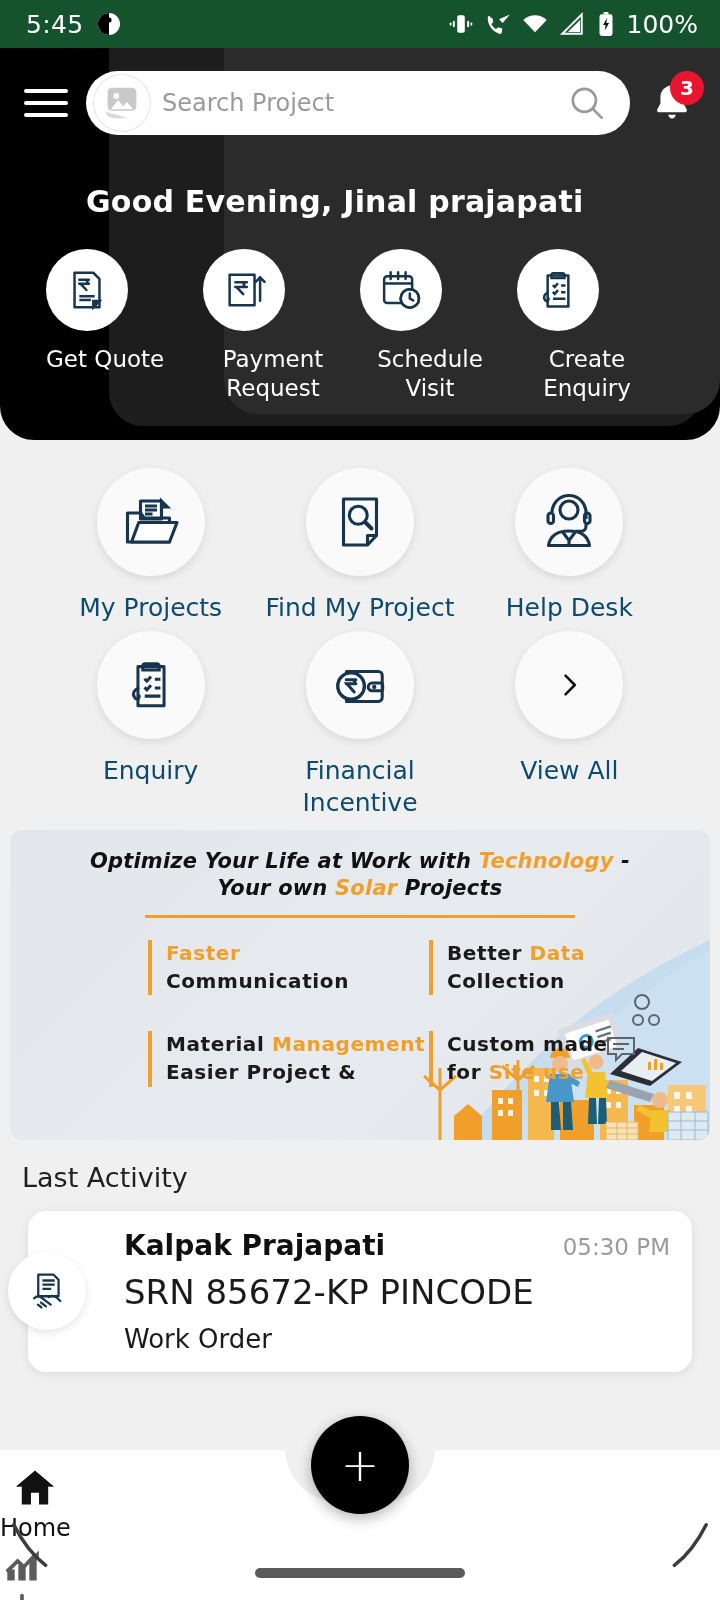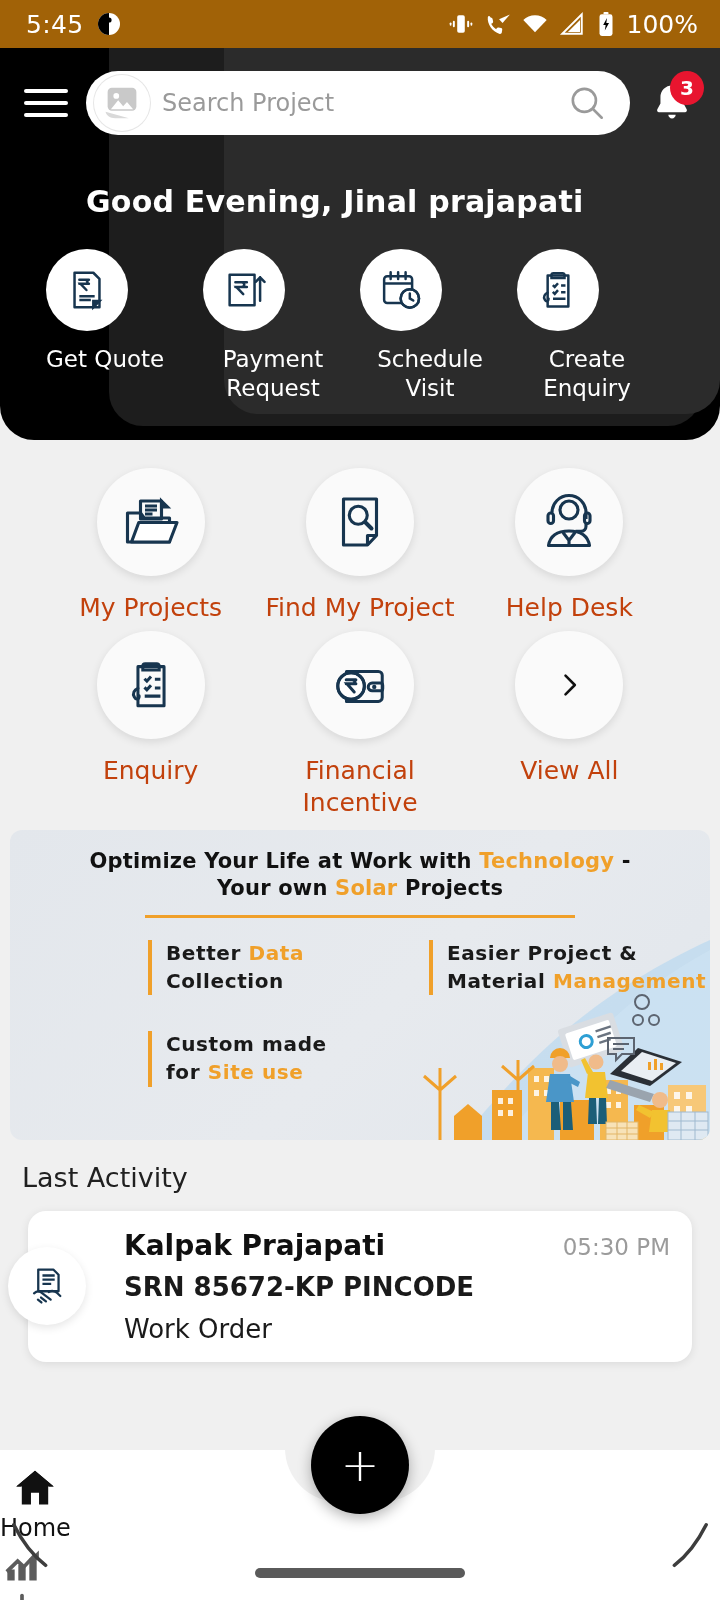--- a/index.html
+++ b/index.html
@@ -6,21 +6,21 @@
   html,body { width:720px; height:1600px; }
   body {
     font-family:"DejaVu Sans", sans-serif;
     background:#f0f0f0;
     overflow:hidden;
     position:relative;
   }
 
   
   .statusbar{
-    height:48px; background:#a16207; color:#fff;
+    height:48px; background:#14532d; color:#fff;
     display:flex; align-items:center; justify-content:space-between;
     padding:0 22px 0 26px; position:relative; z-index:40;
   }
   .sb-left{ display:flex; align-items:center; gap:14px; }
   .sb-time{ font-size:25px; font-weight:400; letter-spacing:.3px; }
   .sb-right{ display:flex; align-items:center; gap:11px; }
   .sb-pct{ font-size:25px; font-weight:500; margin-left:0; }
   .sb-ico{ display:block; }
 
   
@@ -92,32 +92,32 @@
     padding:28px 46px 0 46px; display:grid; grid-template-columns:repeat(3,1fr);
     row-gap:8px;
   }
   .grid-item{ display:flex; flex-direction:column; align-items:center; cursor:pointer; }
   .grid-circle{
     width:108px; height:108px; border-radius:50%; background:#fafafa;
     display:flex; align-items:center; justify-content:center;
     box-shadow:0 3px 9px rgba(0,0,0,.10);
   }
   .grid-label{
-    font-size:25px; color:#c2410c; margin-top:16px; text-align:center; line-height:1.25;
+    font-size:25px; color:#0c4a6e; margin-top:16px; text-align:center; line-height:1.25;
   }
 
   
   .banner{
     margin:12px 10px 0 10px; height:310px; border-radius:12px;
     background:linear-gradient(135deg,#e3e7ec 0%,#e7eaee 55%,#e1e6ec 100%);
     position:relative; overflow:hidden;
   }
   .banner-head{
     text-align:center; padding:18px 52px 0 52px; font-size:21px; font-weight:700;
-    color:#111; line-height:1.32; letter-spacing:.2px;
+    color:#111; line-height:1.32; letter-spacing:.2px;font-style:italic;
   }
   .ora{ color:#f0a02a; }
   .banner-rule{
     height:3px; background:#f0a02a; margin:12px auto 0 auto; width:430px;
   }
   .banner-grid{
     display:grid; grid-template-columns:1fr 1fr; column-gap:0; row-gap:36px;
     padding:22px 0 0 138px; position:relative; z-index:3;
   }
   .feat{ border-left:4px solid #f0a02a; padding-left:14px; }
@@ -138,21 +138,21 @@
   }
   .act-icon{
     position:absolute; left:-20px; top:50%; transform:translateY(-50%);
     width:78px; height:78px; border-radius:50%; background:#fff;
     display:flex; align-items:center; justify-content:center;
     box-shadow:0 3px 9px rgba(0,0,0,.10);
   }
   .act-row1{ display:flex; align-items:baseline; justify-content:space-between; }
   .act-name{ font-size:28px; font-weight:700; color:#101010; }
   .act-time{ font-size:23px; color:#9b9b9b; }
-  .act-sub{ font-size:26px; color:#1a1a1a; margin-top:10px;font-weight:bold; }
+  .act-sub{ font-size:34px; color:#1a1a1a; margin-top:10px; }
   .act-type{ font-size:26px; color:#1a1a1a; margin-top:12px; }
 
   
   .bottomnav{
     position:absolute; left:0; right:0; bottom:0; height:150px;
     background:#fff; z-index:20;
   }
   .nav-notch{
     position:absolute; left:50%; top:-2px; transform:translateX(-50%);
     width:150px; height:54px; background:#f0f0f0; border-radius:0 0 75px 75px;
@@ -483,29 +483,33 @@
 
   <div class="banner-head">
     <span>Optimize Your Life at Work with </span><span class="ora">Technology</span><span> -</span><br>
     <span>Your own </span><span class="ora">Solar</span><span> Projects</span>
   </div>
 
   <div class="banner-rule"></div>
 
   <div class="banner-grid">
 
+    <div class="feat">
+      <div><span class="ora">Faster</span></div>
+      <div><span>Communication</span></div>
+    </div>
 
     <div class="feat">
       <div><span>Better </span><span class="ora">Data</span></div>
       <div><span>Collection</span></div>
     </div>
 
     <div class="feat">
+      <div><span>Material </span><span class="ora">Management</span></div>
       <div><span>Easier Project &amp;</span></div>
-      <div><span>Material </span><span class="ora">Management</span></div>
     </div>
 
     <div class="feat">
       <div><span>Custom made</span></div>
       <div><span>for </span><span class="ora">Site use</span></div>
     </div>
 
   </div>
 </div>
 

